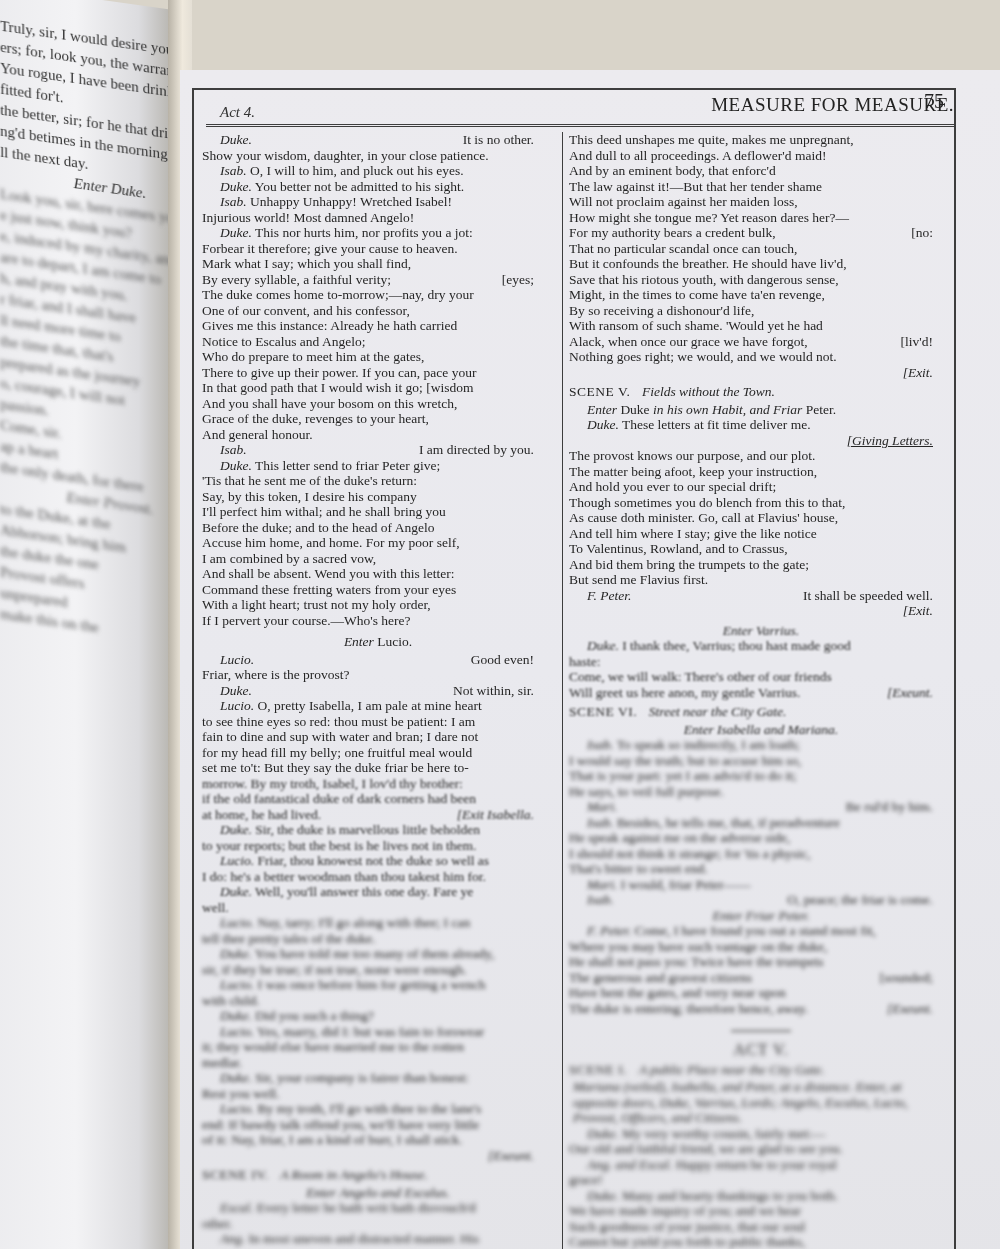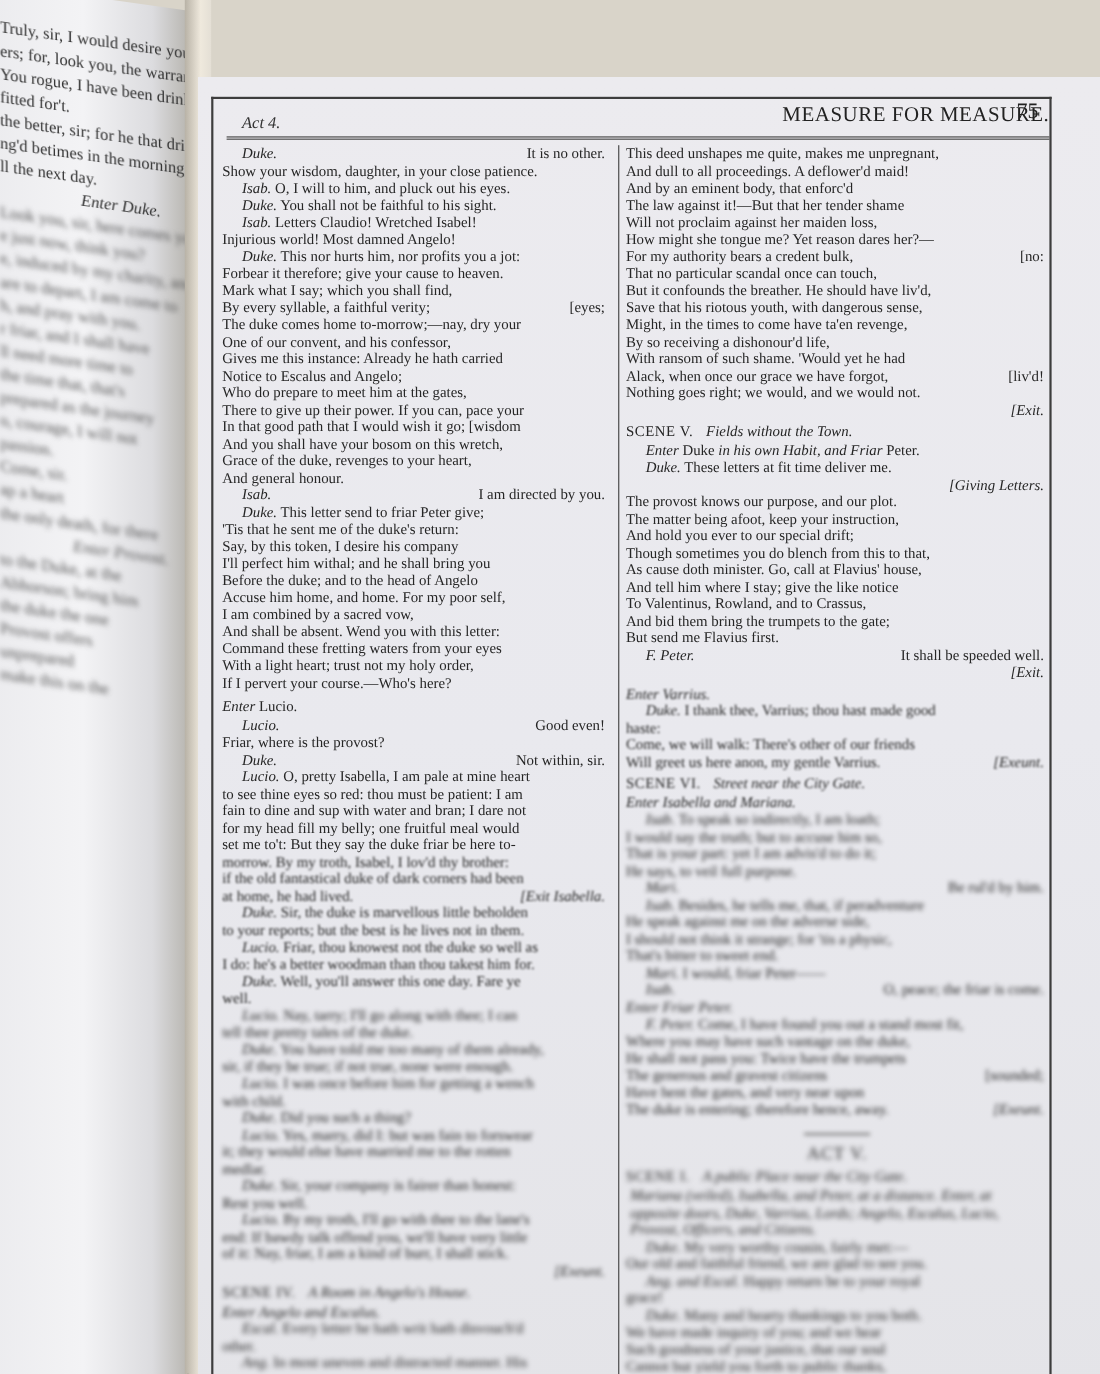--- a/index.html
+++ b/index.html
@@ -18,22 +18,22 @@
   .header{position:absolute;left:12px;right:0;top:0;height:34px;border-bottom:3px double #3d3d3d;}
   .act-label{position:absolute;left:14px;top:14px;font-style:italic;font-size:15px;color:#333;}
   .running-title{position:absolute;left:0;right:0;top:4px;text-align:right;font-size:19px;letter-spacing:0.5px;color:#222;}
   .page-number{position:absolute;right:10px;top:0;font-size:20px;color:#222;}
   .col{position:absolute;top:42px;font-size:13.5px;line-height:15.5px;color:#262626;}
   .col-left{left:8px;width:352px;}
   .col-right{left:368px;width:384px;border-left:1.5px solid #3d3d3d;padding-left:6px;}
   .ln{white-space:nowrap;height:15.5px;position:relative;}
   .ind{padding-left:18px;}
   .spk{font-style:italic;}
-  .rt{position:absolute;right:4px;top:0;}
-  .ctr{}
+  .rt{position:absolute;right:20px;top:0;}
+  .ctr{text-align:center;}
   .scene{text-align:left;letter-spacing:0.5px;margin:4px 0 2px;}
   .scene .desc{font-style:italic;letter-spacing:0;}
   .sd{font-style:italic;}
   .b1{filter:blur(0.6px);}
   .b2{filter:blur(1.2px);}
   .b3{filter:blur(1.9px);}
   .b4{filter:blur(2.6px);}
   .act-heading{text-align:center;font-size:16px;margin:10px 0 4px;letter-spacing:1px;}
   .act-rule{width:60px;height:2px;background:#777;margin:14px auto 0;}
 </style>
@@ -85,22 +85,22 @@
       <span class="act-label">Act 4.</span>
       <div class="running-title">MEASURE FOR MEASURE.</div>
       <span class="page-number">75</span>
     </div>
 
     <div class="col col-left">
       <div id="lc1">
           <div class="ln ind"><span class="spk">Duke.</span> <span></span><span class="rt">It is no other.</span></div>
           <div class="ln"><span>Show your wisdom, daughter, in your close patience.</span></div>
           <div class="ln ind"><span class="spk">Isab.</span> <span>O, I will to him, and pluck out his eyes.</span></div>
-          <div class="ln ind"><span class="spk">Duke.</span> <span>You shall not be faithful to his sight.</span></div>
-          <div class="ln ind"><span class="spk">Isab.</span> <span>Letters Claudio! Wretched Isabel!</span></div>
+          <div class="ln ind"><span class="spk">Duke.</span> <span>You better not be admitted to his sight.</span></div>
+          <div class="ln ind"><span class="spk">Isab.</span> <span>Unhappy Unhappy! Wretched Isabel!</span></div>
           <div class="ln"><span>Injurious world! Most damned Angelo!</span></div>
           <div class="ln ind"><span class="spk">Duke.</span> <span>This nor hurts him, nor profits you a jot:</span></div>
           <div class="ln"><span>Forbear it therefore; give your cause to heaven.</span></div>
           <div class="ln"><span>Mark what I say; which you shall find,</span></div>
           <div class="ln"><span>By every syllable, a faithful verity;</span><span class="rt">[eyes;</span></div>
           <div class="ln"><span>The duke comes home to-morrow;—nay, dry your</span></div>
           <div class="ln"><span>One of our convent, and his confessor,</span></div>
           <div class="ln"><span>Gives me this instance: Already he hath carried</span></div>
           <div class="ln"><span>Notice to Escalus and Angelo;</span></div>
           <div class="ln"><span>Who do prepare to meet him at the gates,</span></div>
@@ -197,21 +197,21 @@
         <span class="desc">Fields without the Town.</span>
       </div>
       <div class="ln ind">
         <span class="sd">Enter</span>
         <span>Duke</span>
         <span class="sd">in his own Habit, and Friar</span>
         <span>Peter.</span>
       </div>
       <div id="rc2">
           <div class="ln ind"><span class="spk">Duke.</span> <span>These letters at fit time deliver me.</span></div>
-          <div class="ln"><span></span><span class="rt" style="font-style: italic;">[Giving Letters.</span></div>
+          <div class="ln"><span></span><span class="rt" style="font-style: italic; text-decoration: underline;">[Giving Letters.</span></div>
           <div class="ln b1"><span>The provost knows our purpose, and our plot.</span></div>
           <div class="ln b1"><span>The matter being afoot, keep your instruction,</span></div>
           <div class="ln b1"><span>And hold you ever to our special drift;</span></div>
           <div class="ln b1"><span>Though sometimes you do blench from this to that,</span></div>
           <div class="ln b1"><span>As cause doth minister. Go, call at Flavius' house,</span></div>
           <div class="ln b1"><span>And tell him where I stay; give the like notice</span></div>
           <div class="ln b1"><span>To Valentinus, Rowland, and to Crassus,</span></div>
           <div class="ln b1"><span>And bid them bring the trumpets to the gate;</span></div>
           <div class="ln b1"><span>But send me Flavius first.</span></div>
           <div class="ln ind b1"><span class="spk">F. Peter.</span> <span></span><span class="rt">It shall be speeded well.</span></div>

